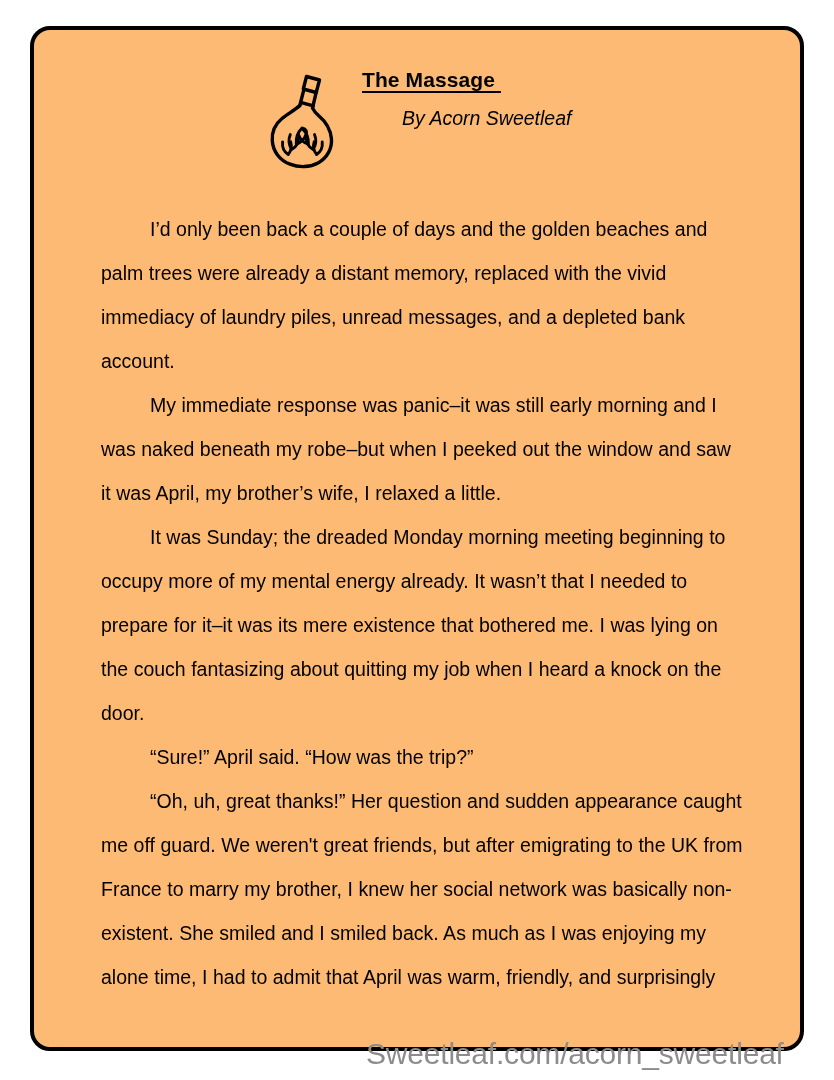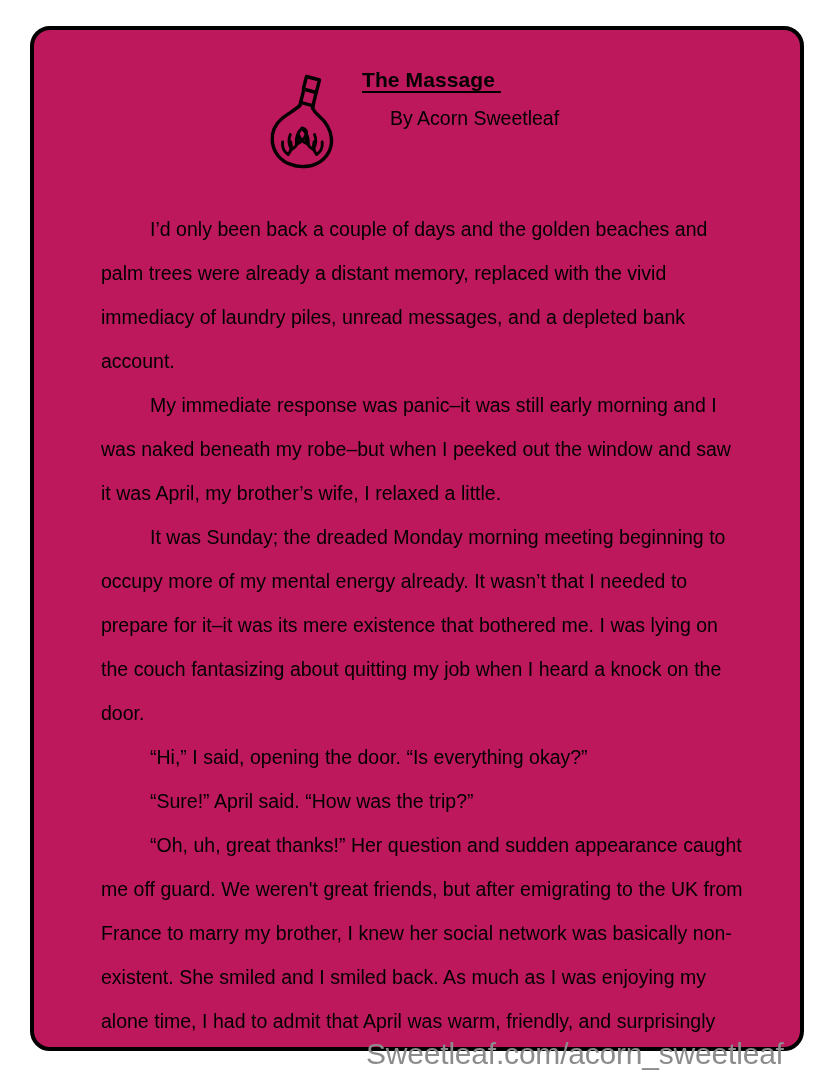--- a/index.html
+++ b/index.html
@@ -18,21 +18,21 @@
   
   #page-frame {
     position: absolute;
     left: 30px;
     top: 26px;
     width: 774px;
     height: 1025px;
     border: 4px solid #000000;
     border-radius: 20px;
     box-sizing: border-box;
-    background: #be185d;
+    background: #fdba74;
   }
 
   
   #doc-header {
     position: absolute;
     left: 0;
     top: 36px;
     width: 100%;
     height: 120px;
   }
@@ -61,22 +61,23 @@
     letter-spacing: 0.1px;
     margin: 0;
     padding: 0;
     line-height: 28px;
     white-space: pre;
     color: #000;
   }
 
   #doc-byline {
     font-size: 19.5px;
+    font-style: italic;
     font-weight: normal;
-    margin: 4px;
+    margin: 16px;
     padding: 0;
     margin-top: 12px;
     line-height: 24px;
     color: #000;
     padding-left: 24px;
   }
 
   
   #doc-body {
     position: absolute;
@@ -151,20 +152,19 @@
       <div id="doc-title">The Massage </div>
       <div id="doc-byline">By Acorn Sweetleaf</div>
     </div>
 
   </div>
 
   <div id="doc-body">
     <p class="para">I’d only been back a couple of days and the golden beaches and palm trees were already a distant memory, replaced with the vivid immediacy of laundry piles, unread messages, and a depleted bank account.</p>
     <p class="para">My immediate response was panic–it was still early morning and I was naked beneath my robe–but when I peeked out the window and saw it was April, my brother’s wife, I relaxed a little.</p>
     <p class="para">It was Sunday; the dreaded Monday morning meeting beginning to occupy more of my mental energy already. It wasn’t that I needed to prepare for it–it was its mere existence that bothered me. I was lying on the couch fantasizing about quitting my job when I heard a knock on the door.</p>
-    <p class="para">“Hi,” I said, opening the door. “Is everything okay?”</p>
     <p class="para">“Sure!” April said. “How was the trip?”</p>
     <p class="para">“Oh, uh, great thanks!” Her question and sudden appearance caught me off guard. We weren't great friends, but after emigrating to the UK from France to marry my brother, I knew her social network was basically non-existent. She smiled and I smiled back. As much as I was enjoying my alone time, I had to admit that April was warm, friendly, and surprisingly</p>
   </div>
 
 </div>
 
 <div id="watermark">Sweetleaf.com/acorn_sweetleaf</div>
 
 </body></html>

